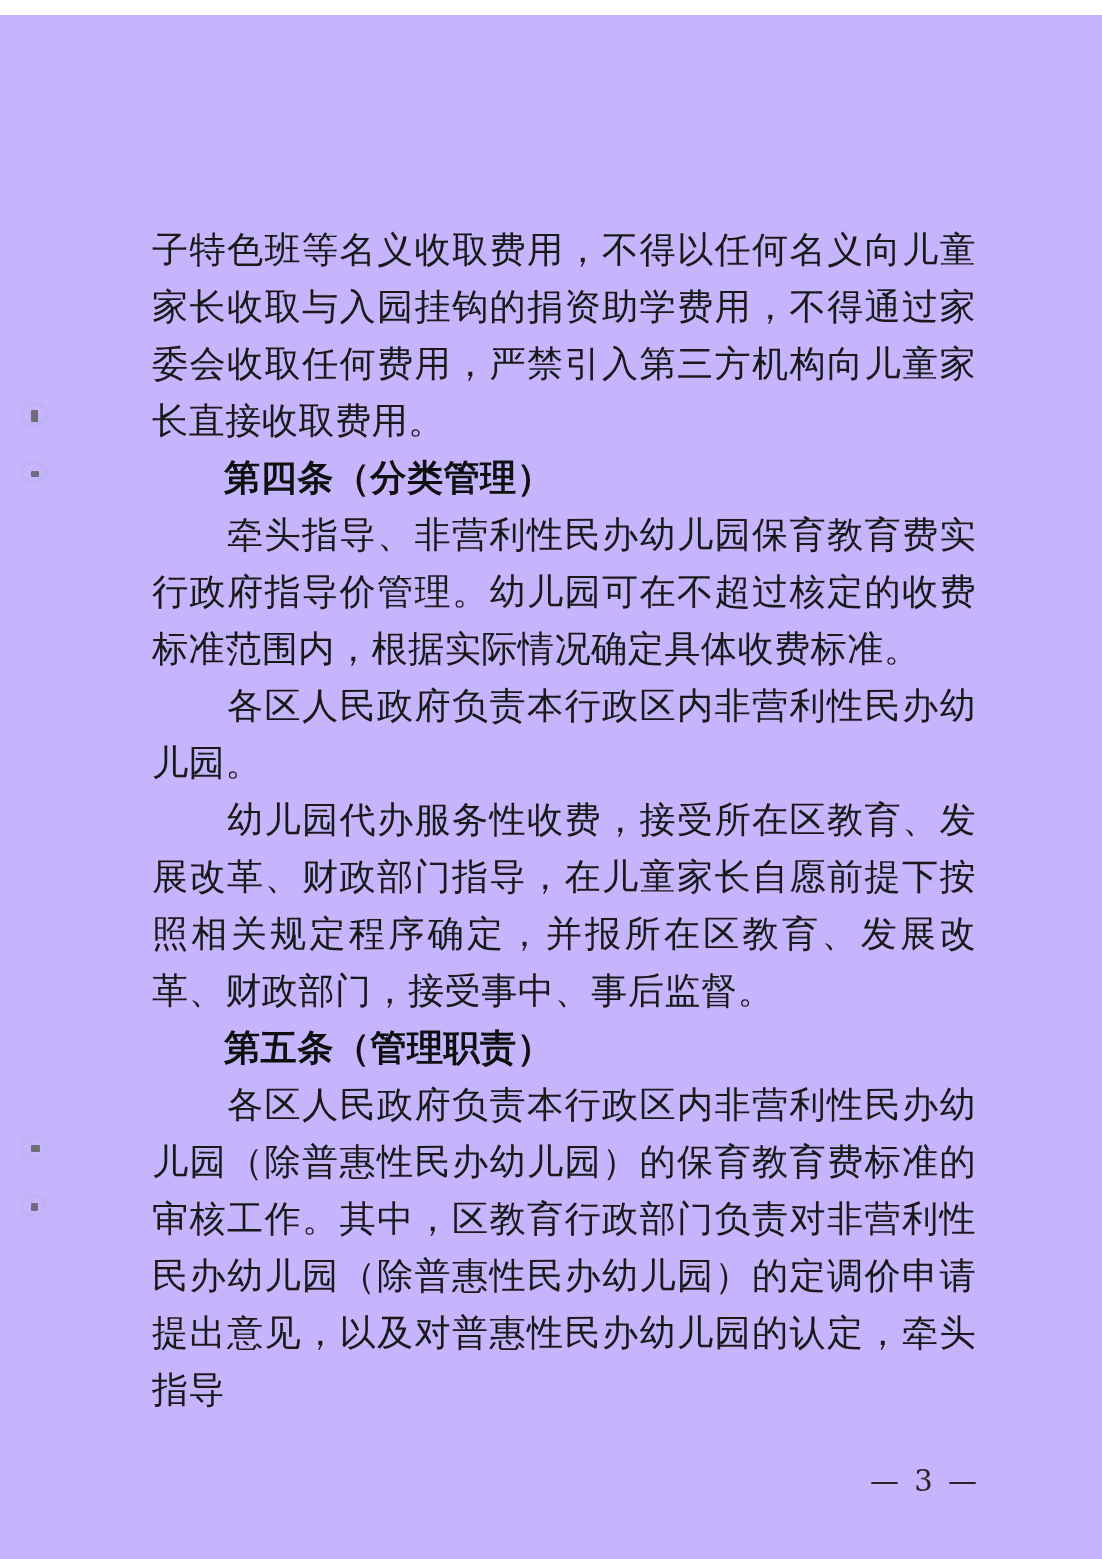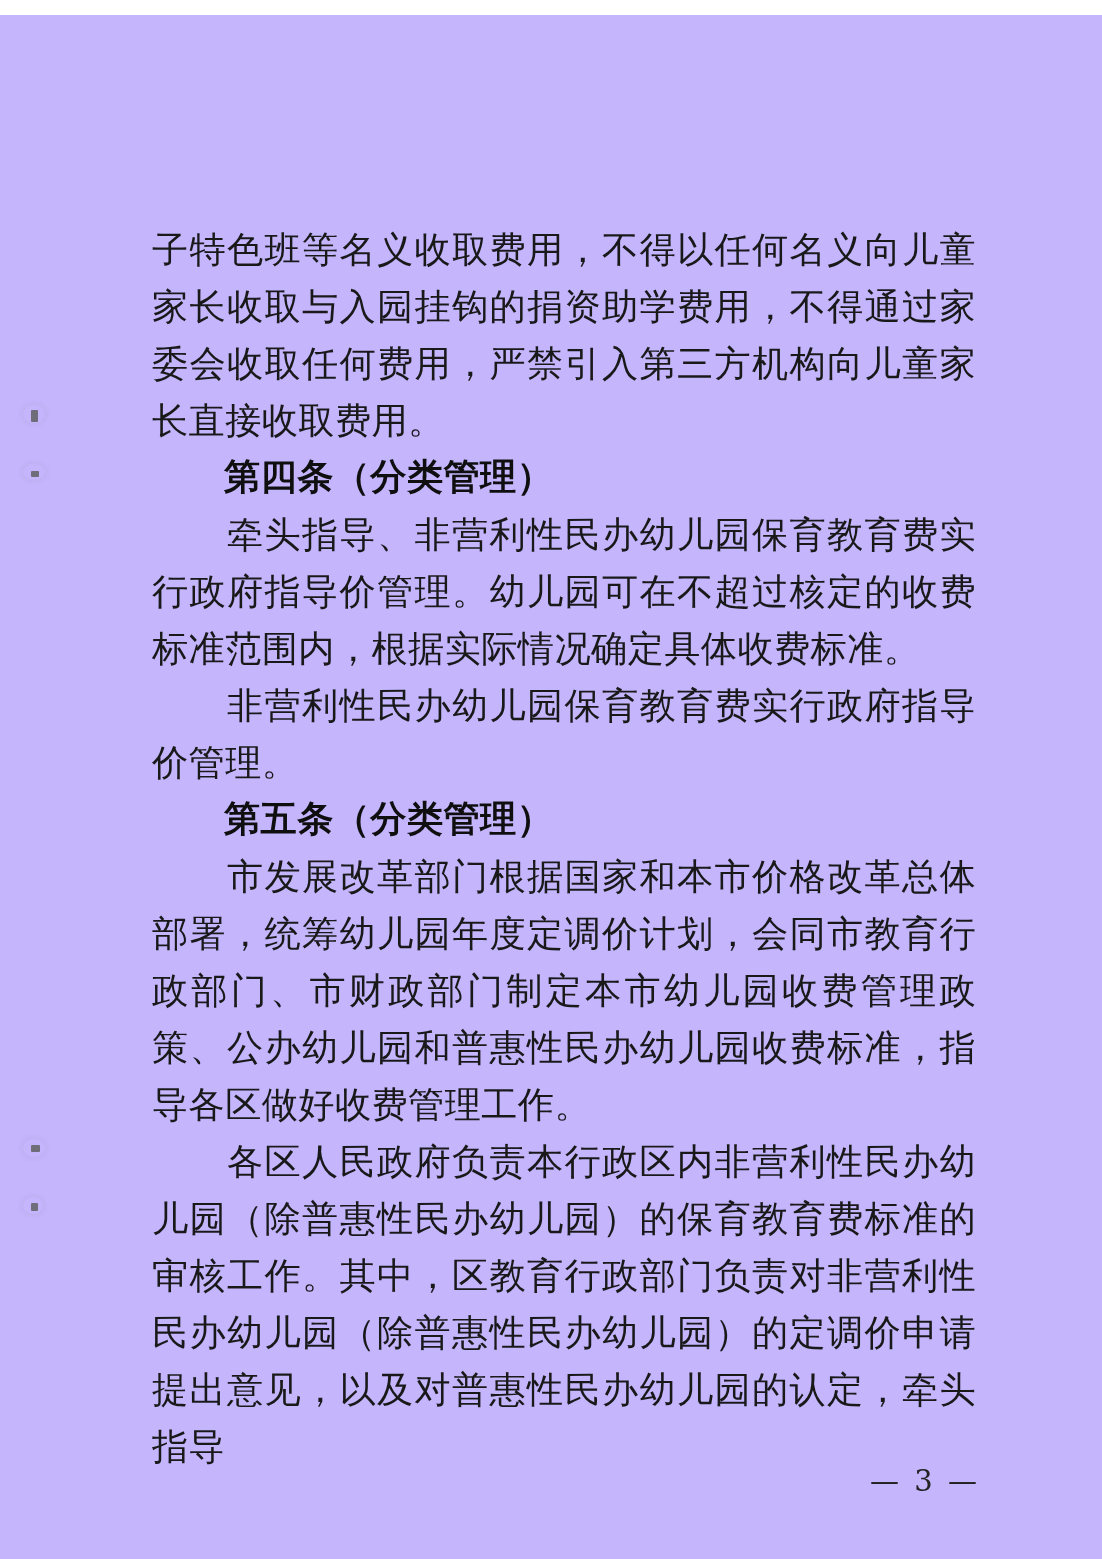--- a/index.html
+++ b/index.html
@@ -59,21 +59,20 @@
   }
   .heading {
     margin: 0;
     font-size: 36.2px;
     line-height: 57px;
     color: #0f0f0f;
     font-weight: 700;
     text-indent: 72px;
     letter-spacing: 0.4px;
     text-align: left;
-    font-family: Liberation Serif, serif;
   }
   
   #page-number {
     position: absolute;
     right: 122px;
     top: 1446px;
     font-size: 29px;
     line-height: 40px;
     color: #232323;
     letter-spacing: 3px;
@@ -99,26 +98,26 @@
   <div class="speck" style="left:31px; top:1188px; width:7px; height:8px;"></div>
 
   <div id="text-column">
 
     <p class="para last-flush">子特色班等名义收取费用，不得以任何名义向儿童家长收取与入园挂钩的捐资助学费用，不得通过家委会收取任何费用，严禁引入第三方机构向儿童家长直接收取费用。</p>
 
     <p class="heading">第四条（分类管理）</p>
 
     <p class="para indent last-flush">牵头指导、非营利性民办幼儿园保育教育费实行政府指导价管理。幼儿园可在不超过核定的收费标准范围内，根据实际情况确定具体收费标准。</p>
 
-    <p class="para indent last-flush">非营利性民办幼儿园保育教育费实行政府指导价管理。</p>
+    <p class="para indent last-flush">各区人民政府负责本行政区内非营利性民办幼儿园。</p>
 
+    <p class="para indent last-flush">幼儿园代办服务性收费，接受所在区教育、发展改革、财政部门指导，在儿童家长自愿前提下按照相关规定程序确定，并报所在区教育、发展改革、财政部门，接受事中、事后监督。</p>
 
-    <p class="heading">第五条（分类管理）</p>
+    <p class="heading">第五条（管理职责）</p>
 
-    <p class="para indent last-flush">市发展改革部门根据国家和本市价格改革总体部署，统筹幼儿园年度定调价计划，会同市教育行政部门、市财政部门制定本市幼儿园收费管理政策、公办幼儿园和普惠性民办幼儿园收费标准，指导各区做好收费管理工作。</p>
 
 
     <p class="para indent last-flush">各区人民政府负责本行政区内非营利性民办幼儿园（除普惠性民办幼儿园）的保育教育费标准的审核工作。其中，区教育行政部门负责对非营利性民办幼儿园（除普惠性民办幼儿园）的定调价申请提出意见，以及对普惠性民办幼儿园的认定，牵头指导</p>
 
   </div>
 
   <div id="page-number">— 3 —</div>
 
 </div>
 

